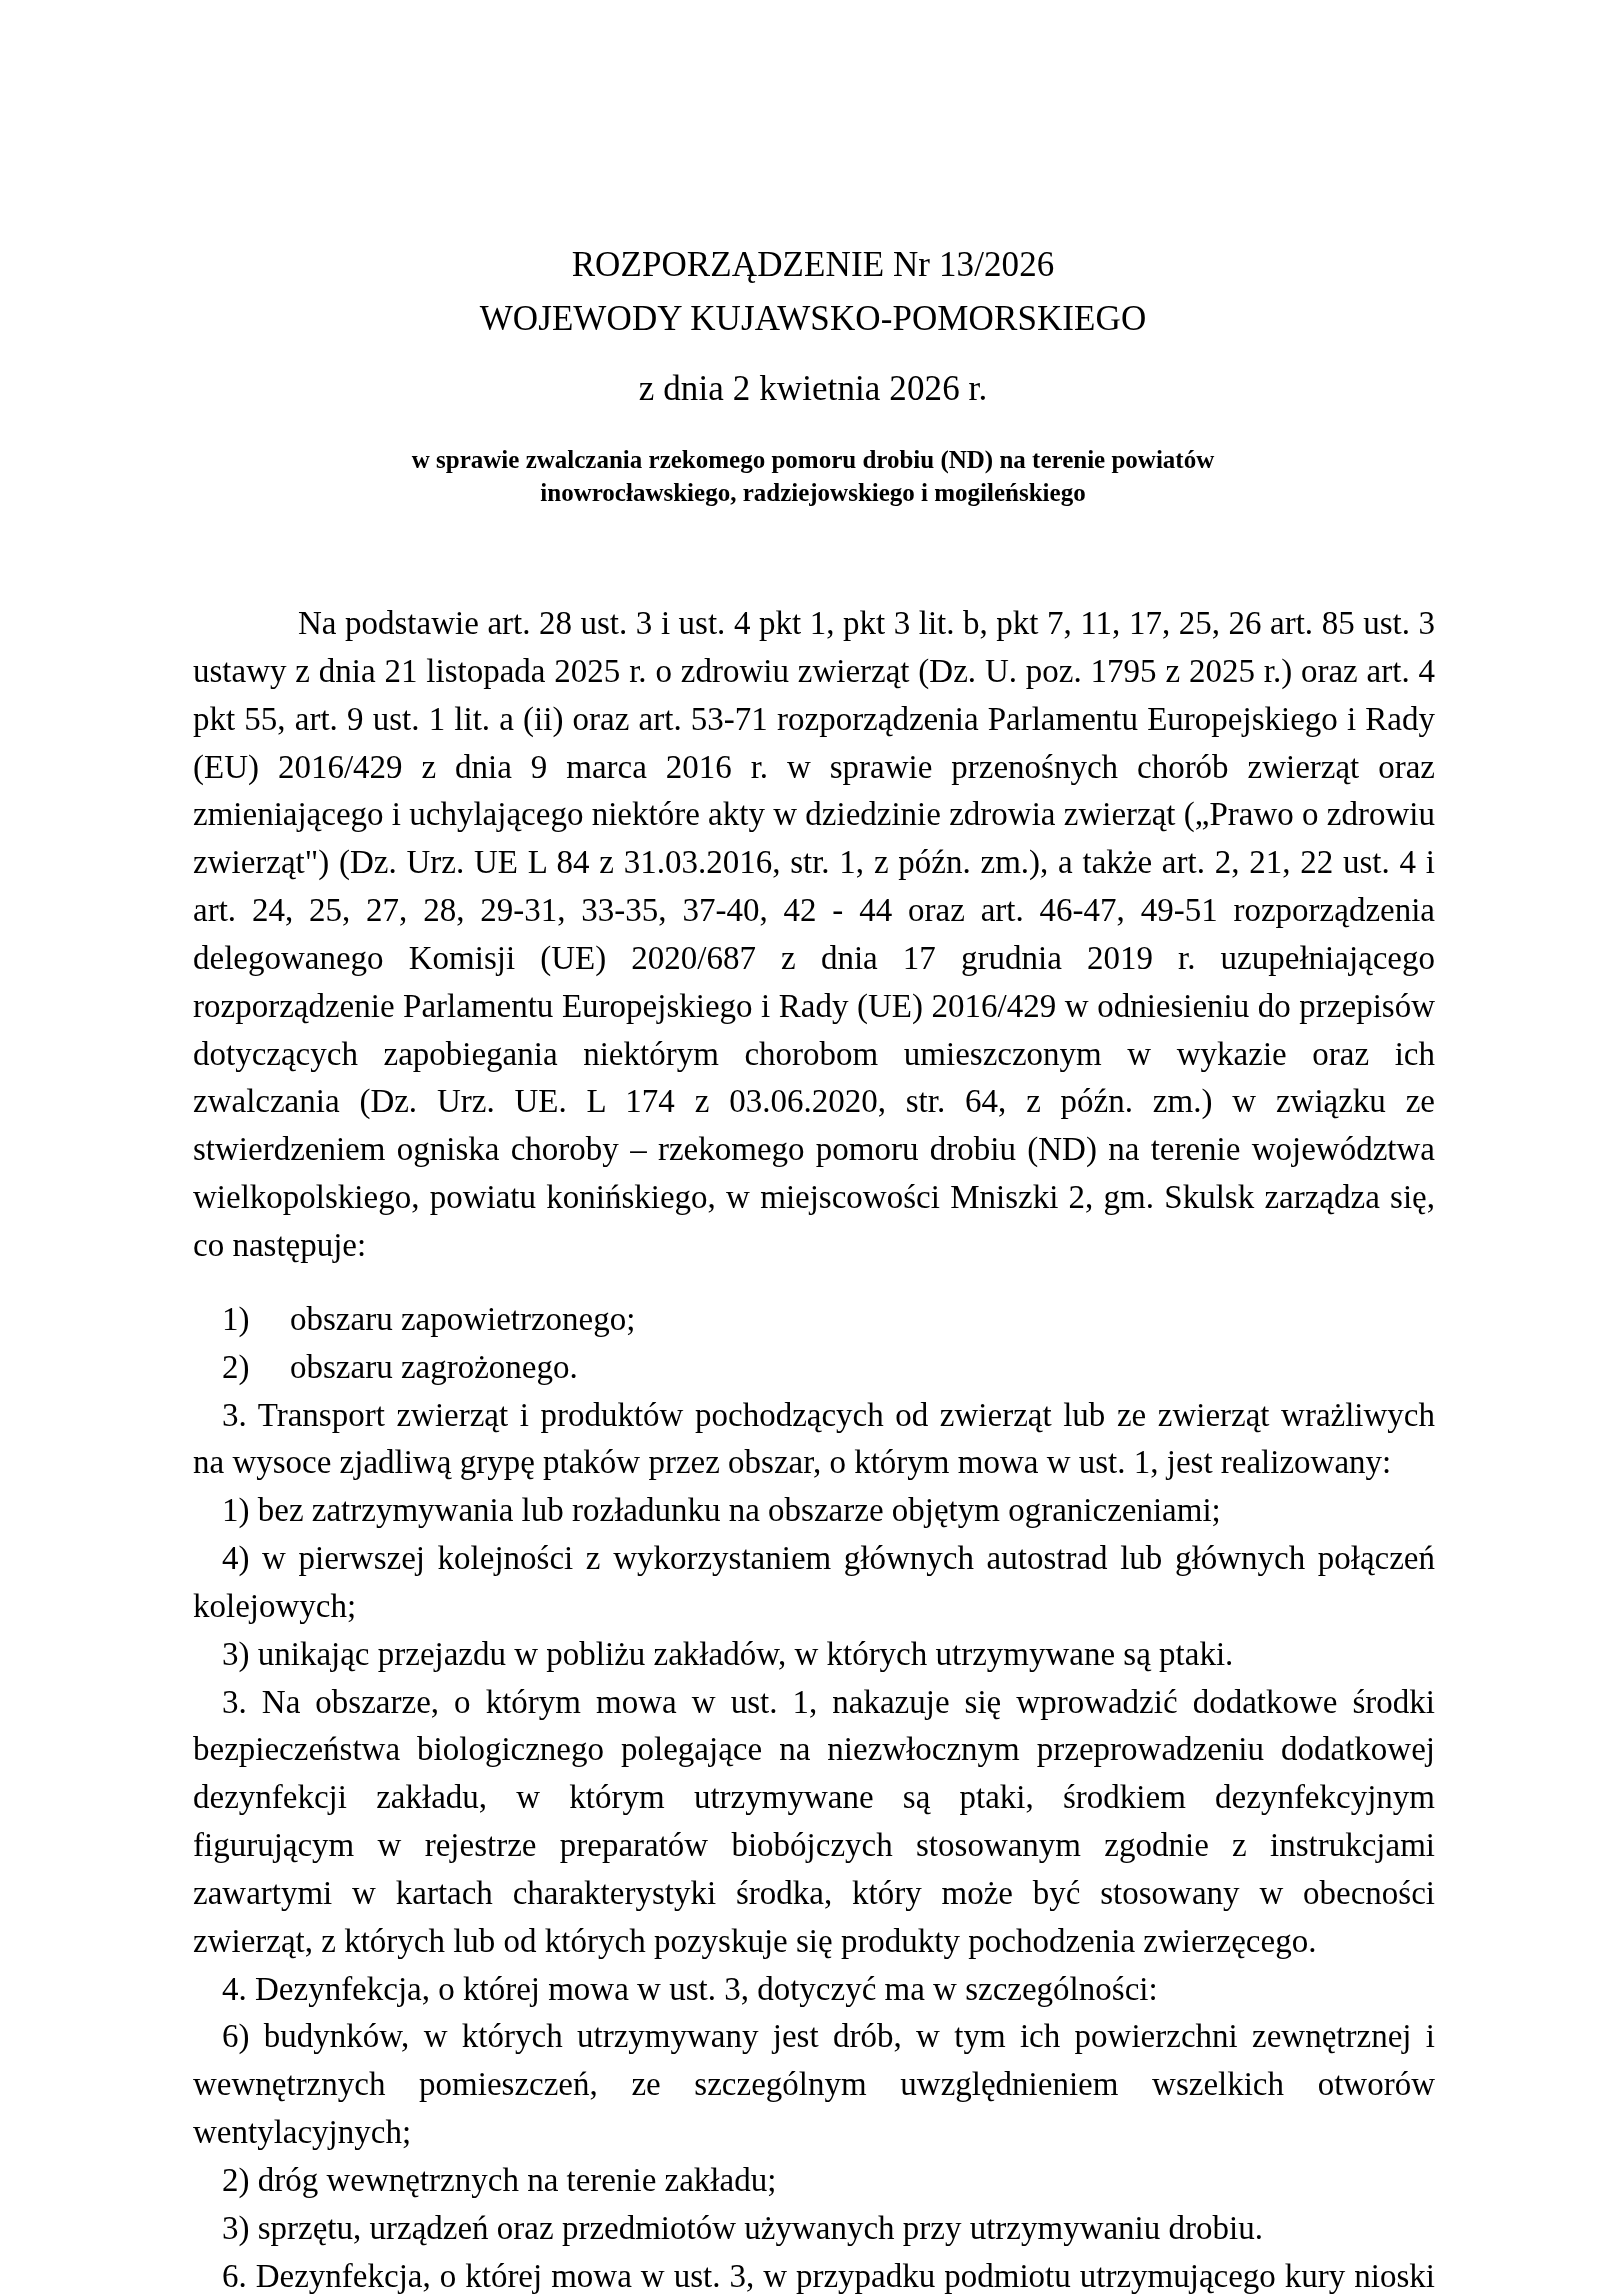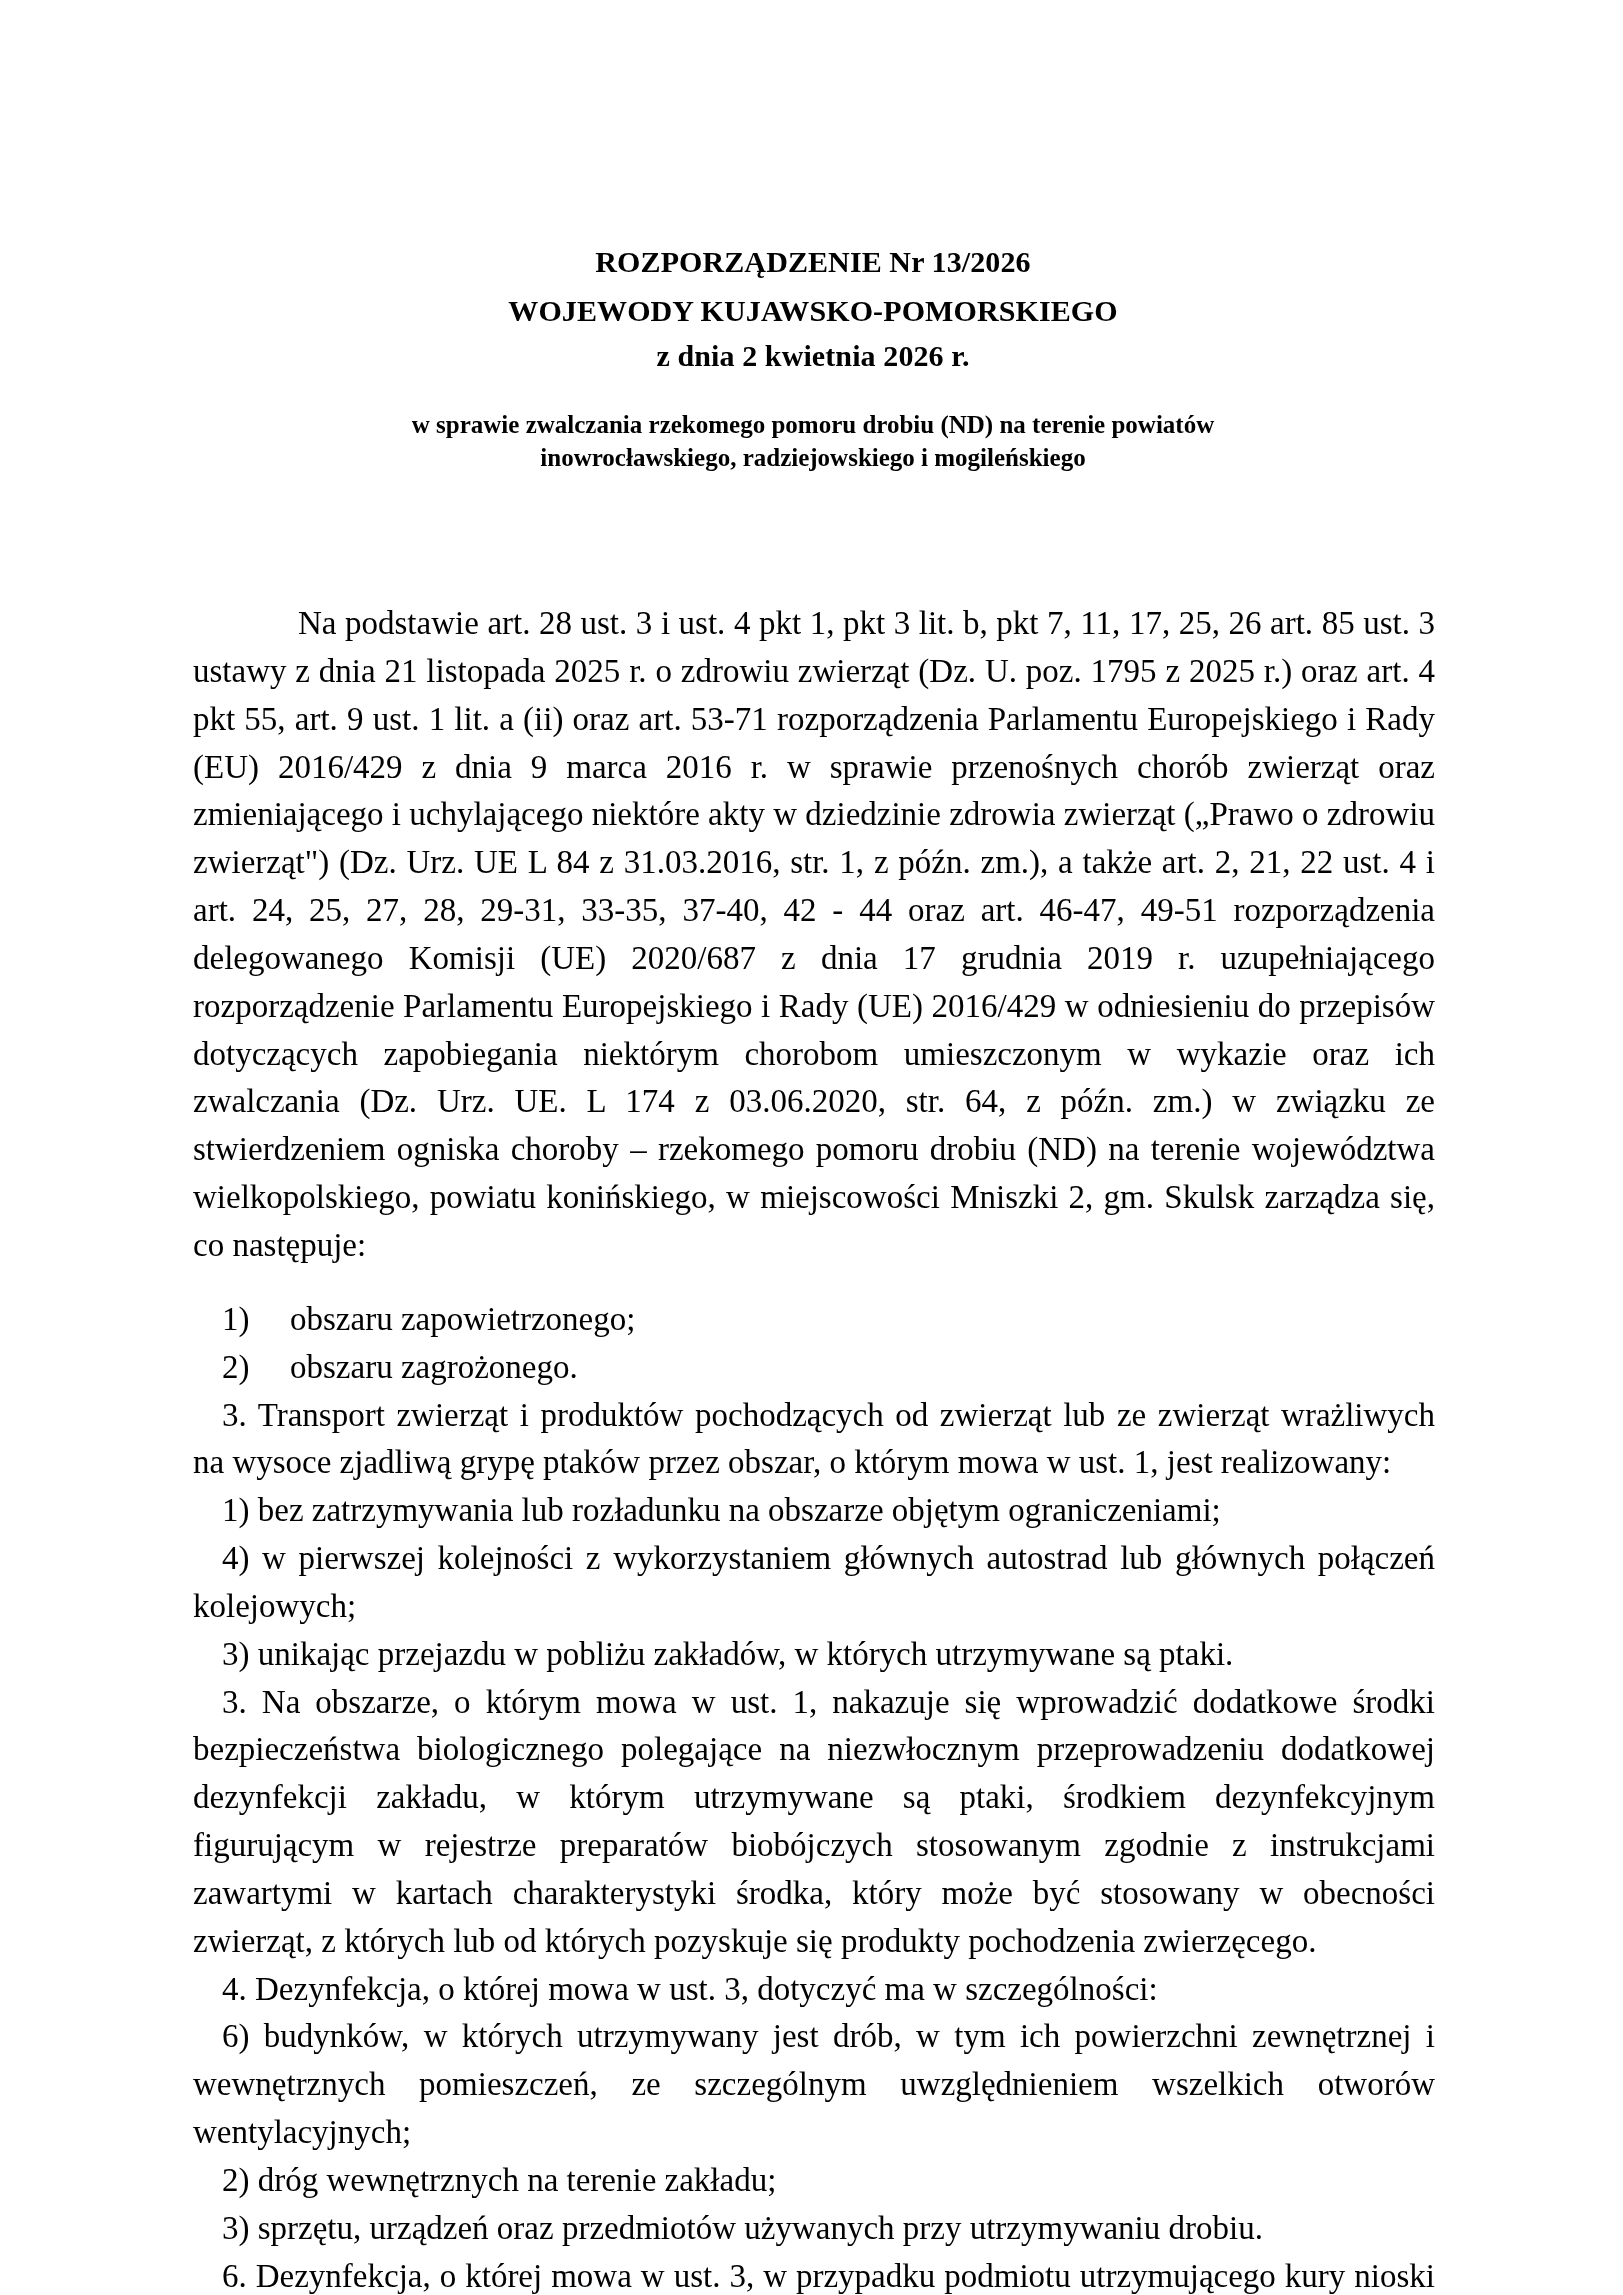--- a/index.html
+++ b/index.html
@@ -24,28 +24,28 @@
   
   .title-block {
     position: absolute;
     left: 193px;
     top: 247px;
     width: 1240px;
     text-align: center;
   }
 
   .title-line {
-    font-size: 30px;
-    font-weight: bold;
+    font-size: 35px;
+    font-weight: normal;
     line-height: 1.0;
     letter-spacing: 0.1px;
   }
 
   .title-line.l1 { margin-bottom: 19px; }
-  .title-line.l2 { margin-bottom: 15px; }
+  .title-line.l2 { margin-bottom: 35px; }
   .title-line.l3 { margin-bottom: 37px; }
 
   .title-sub {
     font-size: 25px;
     font-weight: bold;
     line-height: 1.33;
   }
 
   
   .body-block {

